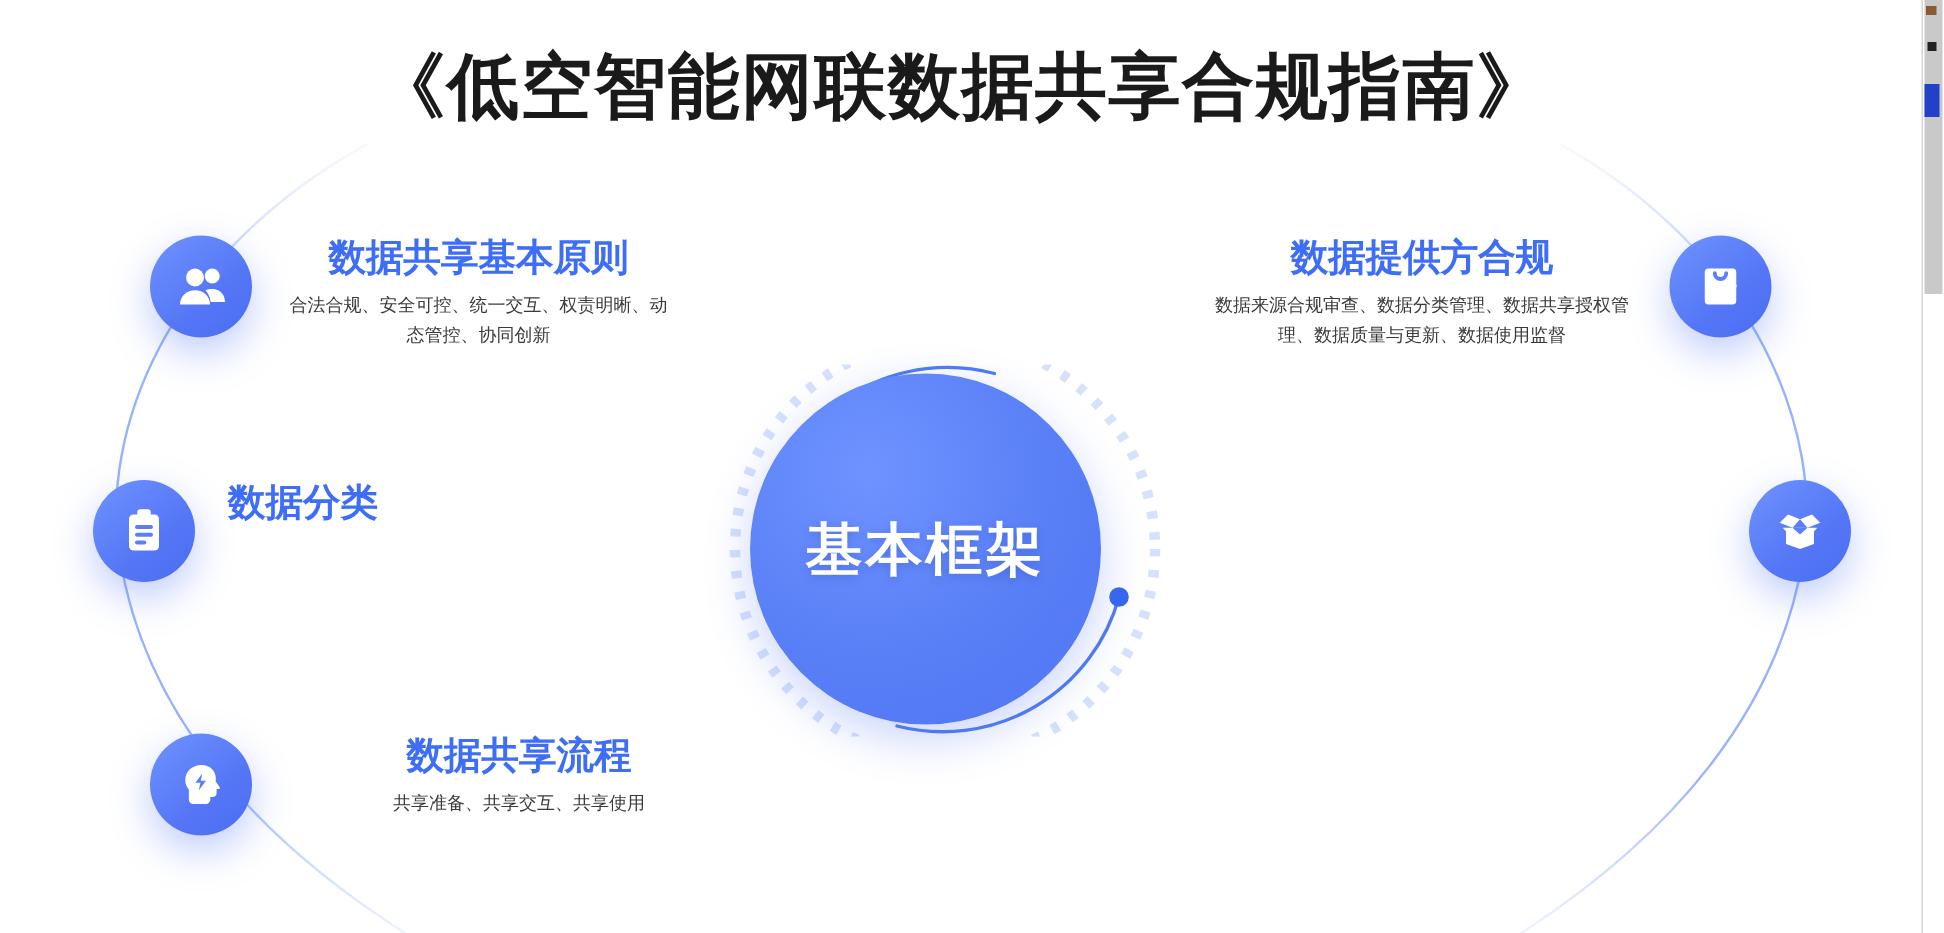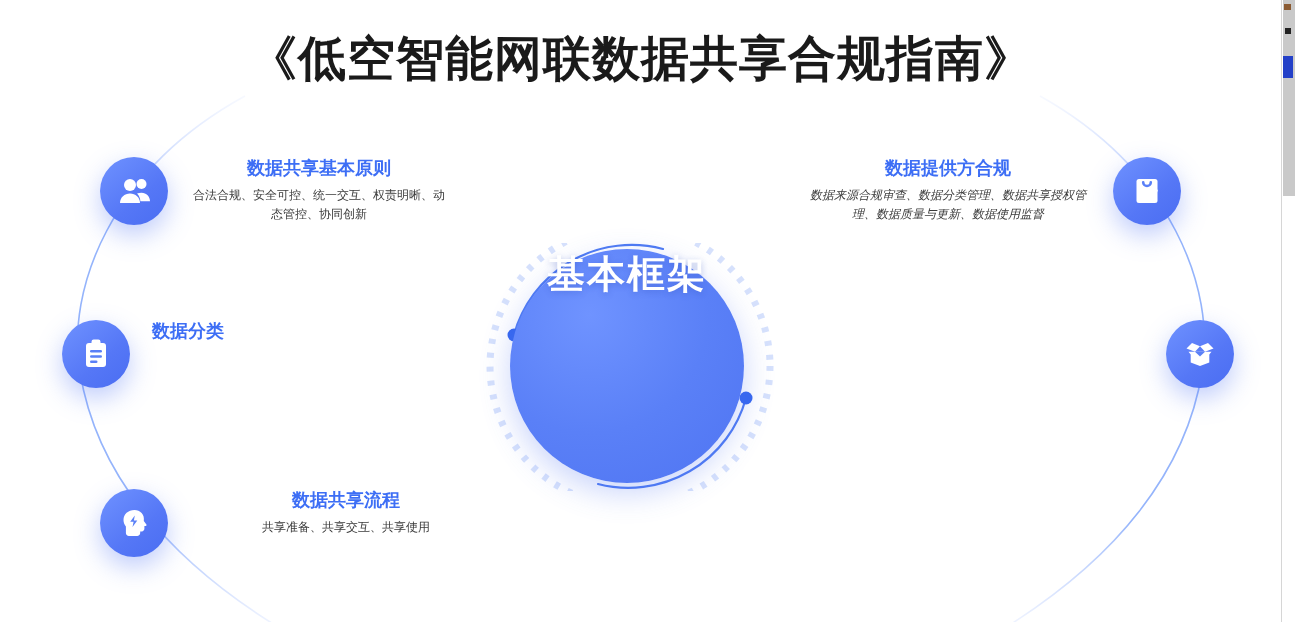--- a/index.html
+++ b/index.html
@@ -83,29 +83,29 @@
     height: 248px;
     z-index: 5;
   }
   #hub-rings {
     position: absolute;
     left: 0; top: 0;
     width: 304px; height: 248px;
   }
   #hub-circle {
     position: absolute;
-    left: 32px;
+    left: 22px;
     top: 6px;
     width: 234px;
     height: 234px;
     border-radius: 50%;
     background: radial-gradient(circle at 34% 28%, #6f93ff 0%, #5a80f7 52%, #4f74f2 100%);
     box-shadow: 0 10px 30px rgba(80,116,242,0.30);
     display: flex;
-    align-items: flex-start;
+    align-items: center;
     justify-content: center;
   }
   #hub-label {
     color: #ffffff;
     font-size: 38px;
     font-weight: bold;
     letter-spacing: 2px;
     text-shadow: 0 2px 6px rgba(40,70,180,0.30);
     white-space: nowrap;
   }
@@ -135,21 +135,21 @@
   .badge svg { display: block; }
 
   .node-text {
     display: flex;
     flex-direction: column;
   }
   .node.left  .node-text { align-items: center; margin-left: 22px; }
   .node.right .node-text { align-items: center; margin-right: 22px; }
 
   .node-title {
-    font-size: 18px;
+    font-size: 25px;
     font-weight: bold;
     color: #3d6ef5;
     line-height: 1.25;
     white-space: nowrap;
     margin-bottom: 6px;
   }
   .node-desc {
     font-size: 12px;
     color: #3a3a3a;
     line-height: 1.65;
@@ -160,21 +160,21 @@
   #node-principles { left: 100px;  top: 157px; }
   #node-principles .node-desc { width: 258px; }
 
   #node-classify   { left: 62px;   top: 320px; }
   #node-classify .node-desc { width: 286px; }
 
   #node-flow       { left: 100px;  top: 489px; }
   #node-flow .node-desc { width: 312px; }
 
   #node-provider   { right: 115px; top: 157px; }
-  #node-provider .node-desc { width: 286px; font-style: italic; }
+  #node-provider .node-desc { width: 286px; }
 
   #node-consumer   { right: 62px;  top: 320px; }
   #node-consumer .node-desc { width: 286px; }
 
   #node-platform   { right: 101px; top: 489px; }
   #node-platform .node-desc { width: 286px; }
 </style>
 </head>
 <body>
 

